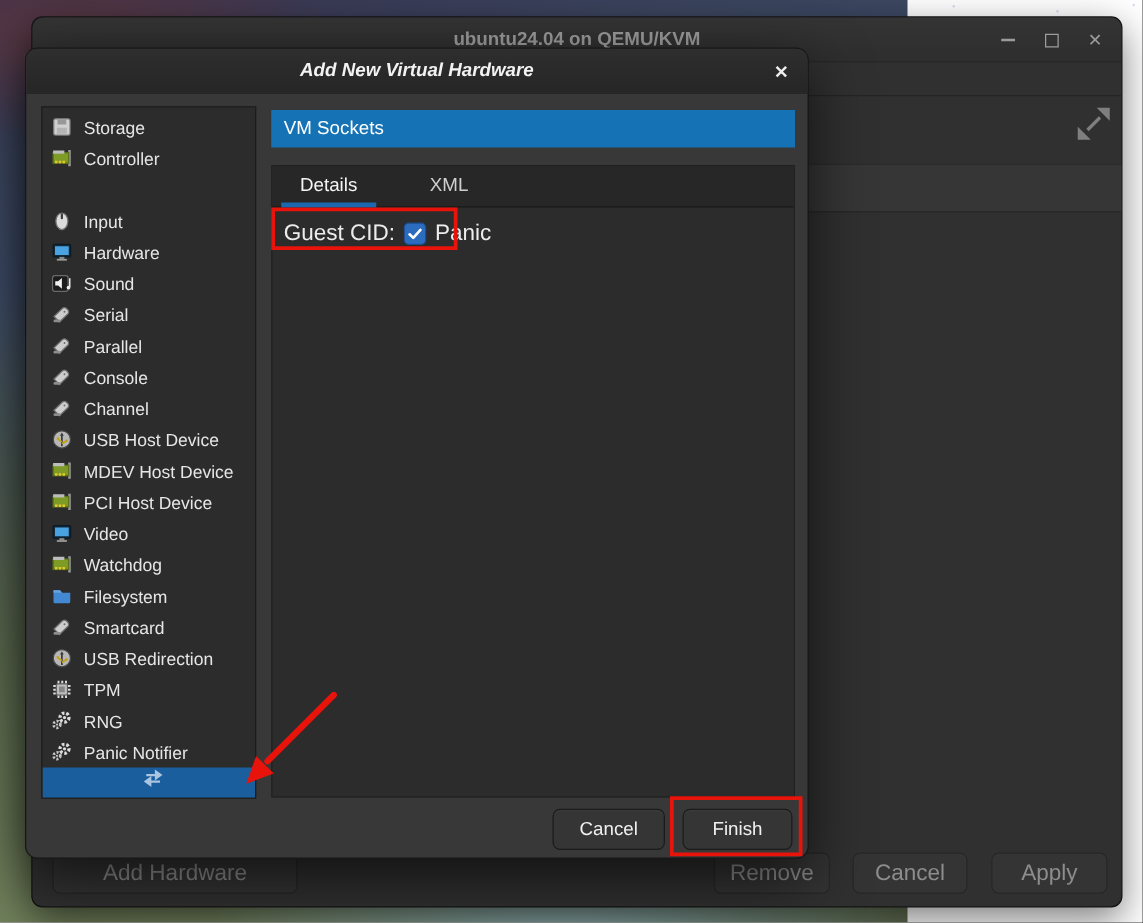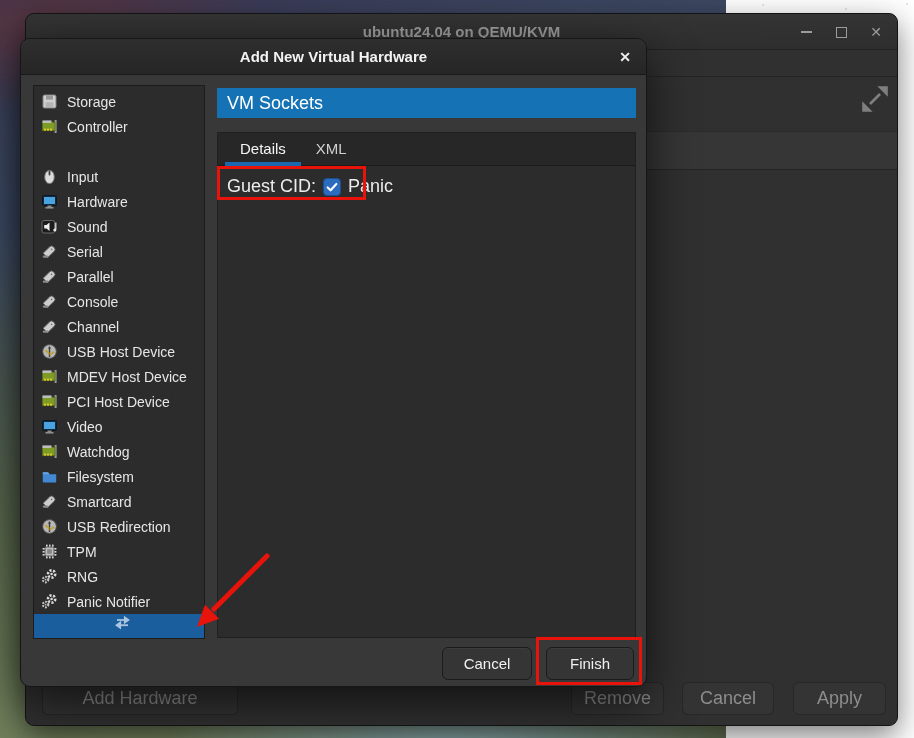--- a/index.html
+++ b/index.html
@@ -40,38 +40,38 @@
   .btn-vmcancel { left:656px; top:668px; width:92px; }
   .btn-apply { left:767px; top:668px; width:93px; }
 
   
   .dialog { position:absolute; left:20px; top:38px; width:627px; height:649px;
     background:#383838; border:1px solid #161616; border-radius:10px;
     box-shadow:0 16px 48px rgba(0,0,0,.65); z-index:5; }
   .dlg-titlebar { position:relative; height:36px; border-radius:10px 10px 0 0;
     background:linear-gradient(#2e2e2e,#262626); border-bottom:1px solid #191919;
     display:flex; align-items:center; justify-content:center; }
-  .dlg-title { color:#f2f2f2; font-weight:bold; font-size:15px; }
+  .dlg-title { color:#f2f2f2; font-weight:bold; font-size:15px;font-style:italic; }
   .dlg-close { position:absolute; right:8px; top:5px; width:26px; height:26px;
     display:flex; align-items:center; justify-content:center;
     color:#eeeeee; font-size:14px; font-weight:bold; border-radius:5px; }
 
   .sidebar { position:absolute; left:12px; top:46px; width:172px; height:554px;
     background:#2c2c2c; border:1px solid #1c1c1c; padding-top:3px; overflow:hidden; }
   .side-row { height:25px; display:flex; align-items:center; gap:9px; padding-left:7px;
     font-size:14px; color:#e6e6e6; white-space:nowrap; }
   .side-row.selected { background:#1b5e9e;flex-direction:column; }
   .side-icon { width:17px; height:17px; flex:0 0 17px; display:flex; }
 
   .panel-header { position:absolute; left:196px; top:49px; width:419px; height:30px;
-    background:#1573b5; color:#ffffff; font-size:18px; line-height:30px; padding-left:10px; }
+    background:#1573b5; color:#ffffff; font-size:15px; line-height:30px; padding-left:10px; }
   .panel-frame { position:absolute; left:196px; top:93px; width:419px; height:506px;
     background:#2c2c2c; border:1px solid #202020; }
   .tabbar { height:33px; background:#272727; border-bottom:1px solid #1b1b1b;
-    display:flex; padding-left:7px; }
+    display:flex; padding-left:7px;gap:28px; }
   .tab { position:relative; padding:0 15px; height:33px; line-height:32px;
     font-size:15px; color:#cfcfcf; }
   .tab.active { color:#f5f5f5; }
   .tab.active::after { content:""; position:absolute; left:0; right:0; bottom:0;
     height:4px; background:#1b68ae; }
   .cid-row { display:flex; align-items:center; gap:7px; padding:10px 0 0 9px;
     font-size:18px; color:#ececec; }
   .checkbox { width:18px; height:18px; border-radius:4px; background:#2b6cbf;
     border:1px solid #1c4e91; display:flex; align-items:center; justify-content:center; }
 

